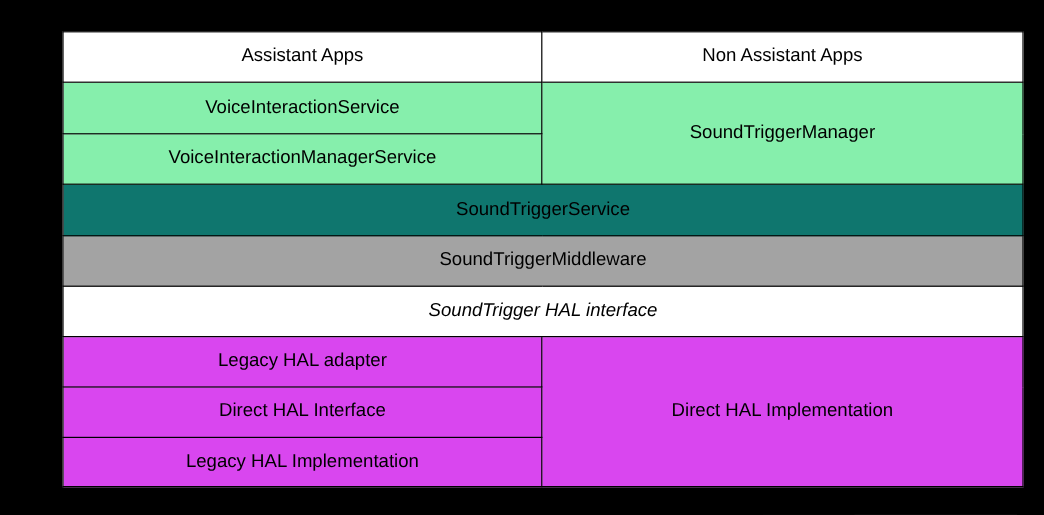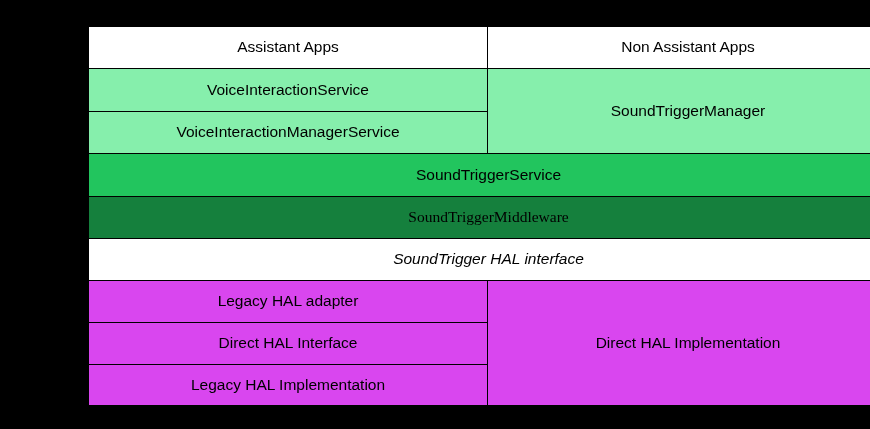--- a/index.html
+++ b/index.html
@@ -12,21 +12,20 @@
     height: 429px;
     overflow: hidden;
     font-family: "Liberation Sans", sans-serif;
   }
 
   #diagram-root {
     position: relative;
     width: 712px;
     height: 429px;
     background: #000000;
-    margin-left: 36px;
   }
 
   .stack-table {
     position: absolute;
     left: 52px;
     top: 26px;
     width: 800px;
     height: 379px;
     border-collapse: collapse;
     table-layout: fixed;
@@ -43,22 +42,22 @@
     font-size: 15.5px;
     color: #000000;
     line-height: 1.2;
     padding: 0;
     font-weight: 400;
   }
 
   
   .fill-white  { background: #ffffff; }
   .fill-peach  { background: #86efac; }
-  .fill-blue   { background: #22c55e; }
-  .fill-yellow { background: #15803d; font-family: Liberation Serif, serif; }
+  .fill-blue   { background: #0f766e; }
+  .fill-yellow { background: #a3a3a3; }
   .fill-green  { background: #d946ef; }
 
   
   .r-head   { height: 42px; }
   .r-peach1 { height: 43px; }
   .r-peach2 { height: 42px; }
   .r-blue   { height: 43px; }
   .r-yellow { height: 42px; }
   .r-halif  { height: 42px; font-style: italic; }
   .r-green1 { height: 42px; }

